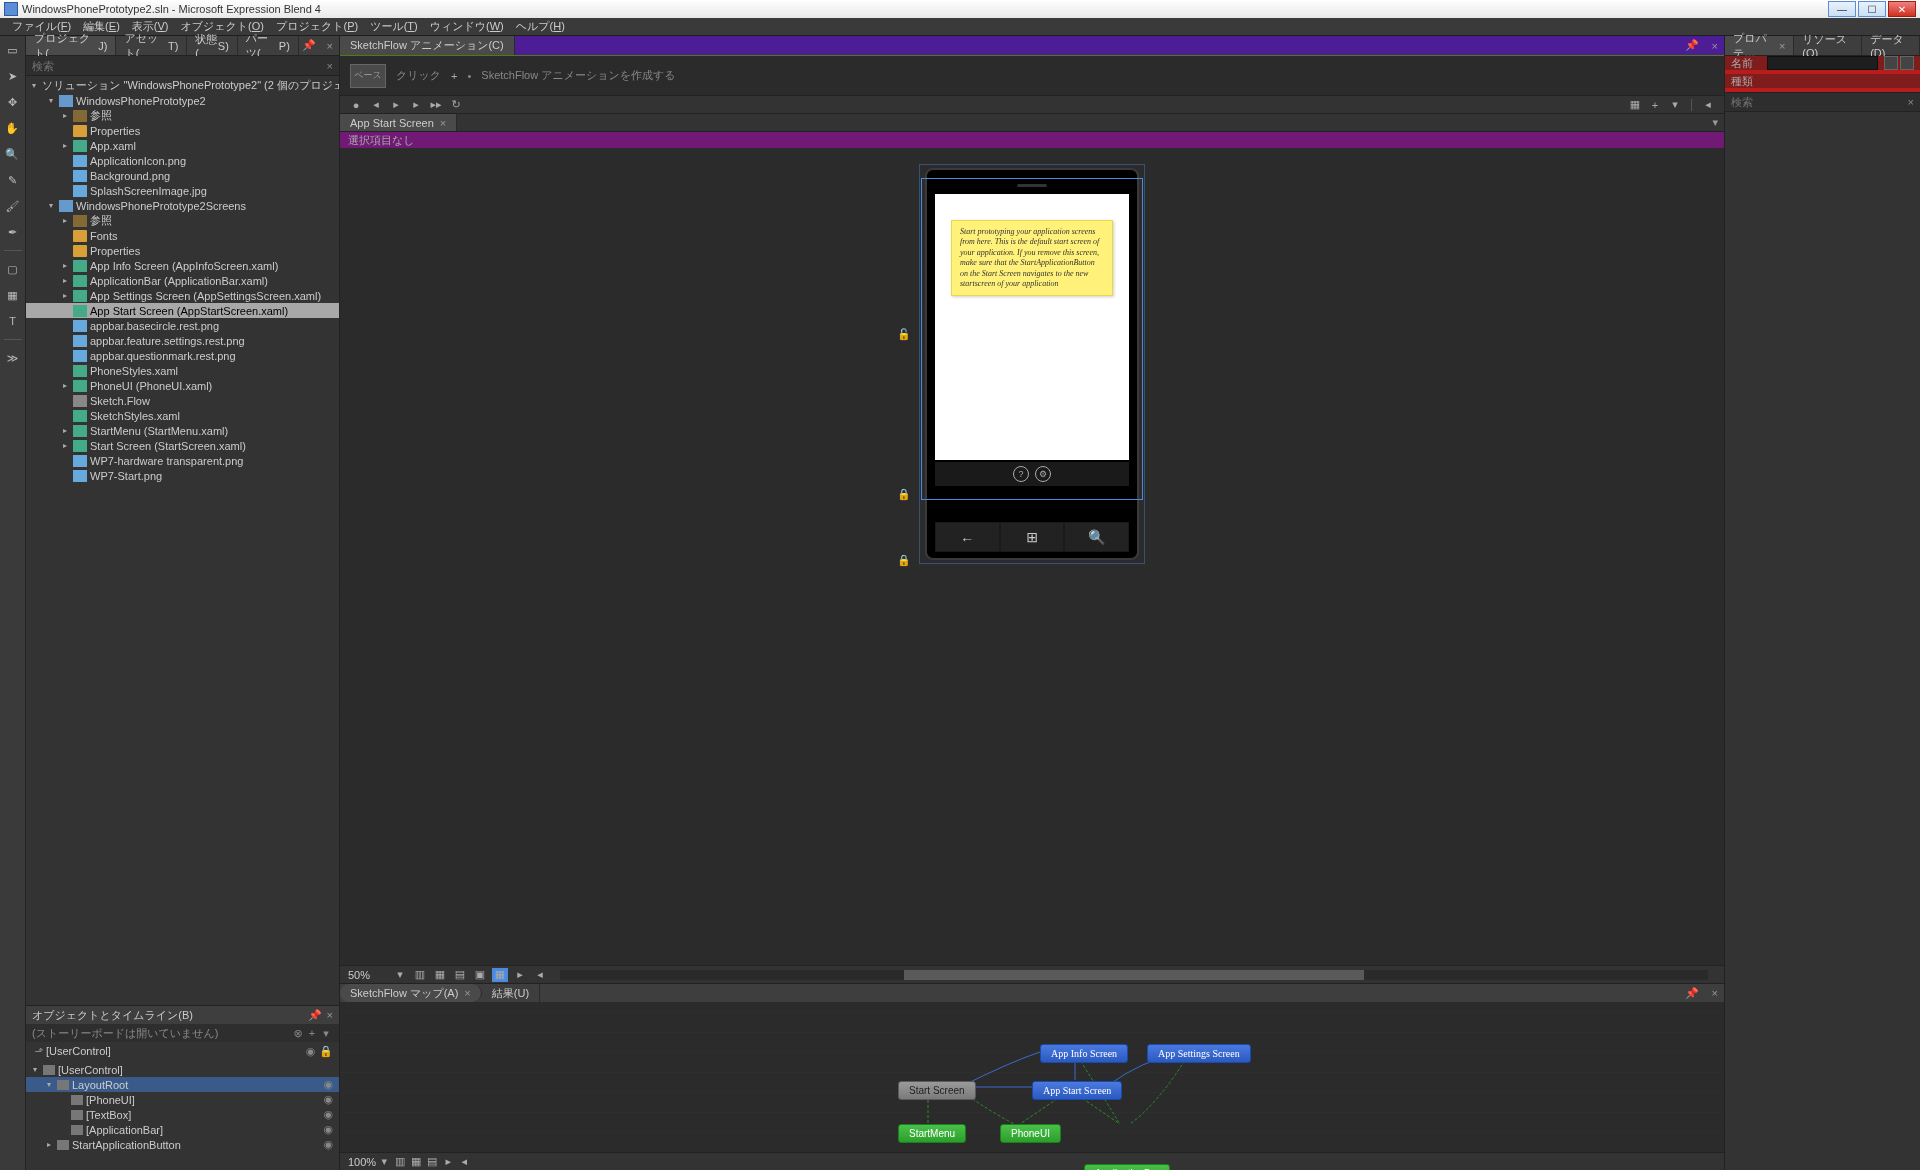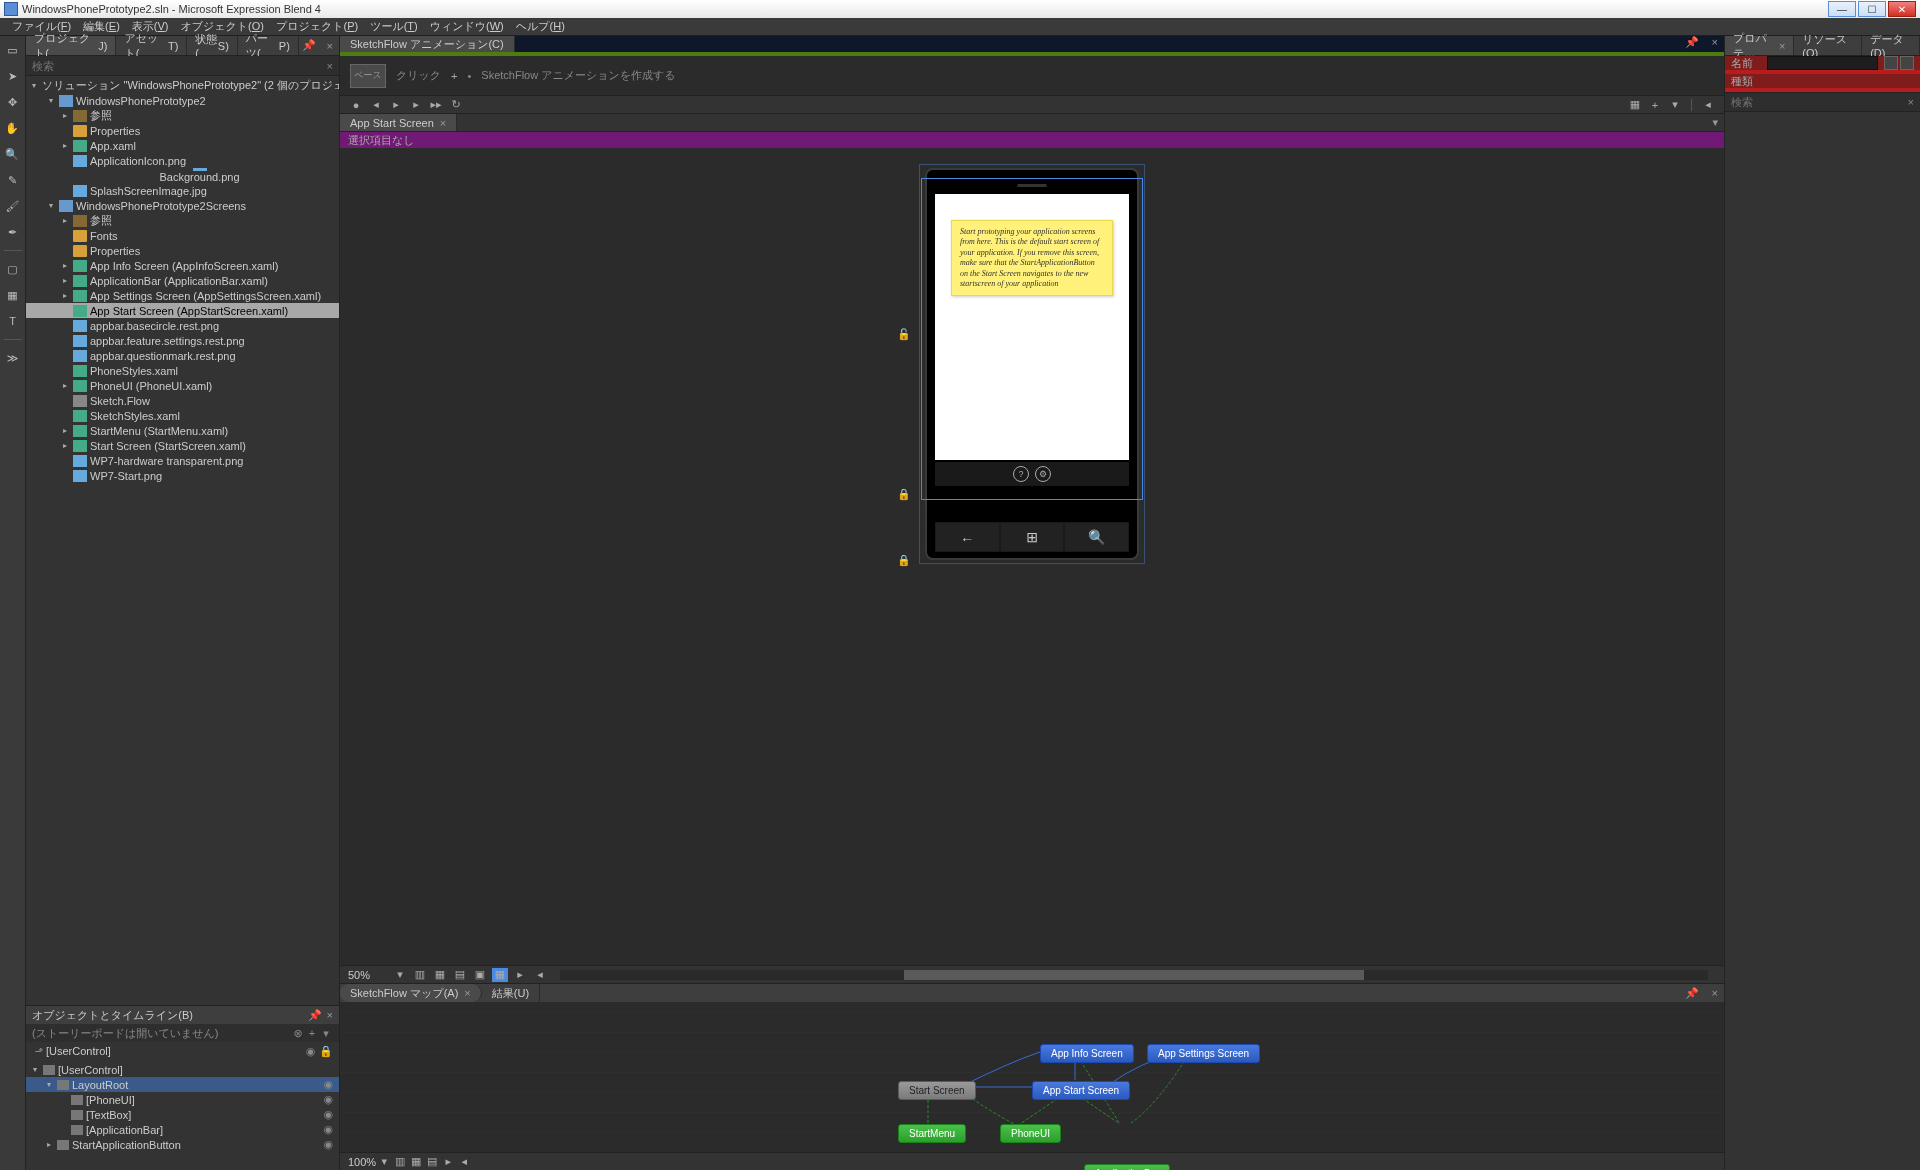--- a/index.html
+++ b/index.html
@@ -62,21 +62,21 @@
 .uc-spacer { flex: 1; }
 .obj-tree { padding: 2px 0; }
 .obj-row { display: flex; align-items: center; height: 15px; padding-left: 4px; cursor: pointer; }
 .obj-row.sel { background: #3a5a8a; }
 .obj-row .arrow { width: 10px; text-align: center; font-size: 8px; color: #aaa; }
 .obj-row .obico { width: 12px; height: 10px; margin: 0 3px; background: #777; }
 .obj-row .eye { margin-left: auto; margin-right: 6px; color: #888; }
 
 
 .centercol { flex: 1; display: flex; flex-direction: column; background: #2b2b2b; position: relative; }
-.center-tabs { height: 20px; background: #0f172a; display: flex; border-bottom: 4px solid #4d7c0f; }
+.center-tabs { height: 20px; background: #4c1d95; display: flex; align-items: center; border-bottom: 1px solid #4d7c0f; }
 .center-tab { padding: 0 10px; height: 100%; display: flex; align-items: center; border-right: 1px solid #2a2a2a; cursor: pointer; }
 .center-tab.active { background: #4a4a4a; }
 .center-tabs .ct-spacer { flex: 1; }
 
 .sketchflow-bar { height: 40px; display: flex; align-items: center; padding: 0 10px; gap: 10px; border-bottom: 1px solid #222; }
 .sf-base { width: 36px; height: 24px; background: #4a4a4a; border: 1px solid #666; display: flex; align-items: center; justify-content: center; font-size: 9px; color: #999; }
 .sf-text { color: #888; }
 .sf-plus { color: #aaa; }
 
 .toolbar-row { height: 18px; background: #333; display: flex; align-items: center; padding: 0 8px; border-bottom: 1px solid #222; gap: 4px; }
@@ -115,21 +115,21 @@
 .zoom-thumb { position: absolute; left: 30%; width: 40%; height: 100%; background: #5a5a5a; }
 
 
 .mapwrap { border-top: 1px solid #222; }
 .map-tabs { height: 18px; display: flex; align-items: center; background: #3e3e3e; }
 .map-tab { padding: 0 10px; height: 100%; display: flex; align-items: center; border-right: 1px solid #2a2a2a; cursor: pointer; }
 .map-tab.active { background: #4a4a4a; border-radius: 9px; }
 .map-tab .x { margin-left: 6px; color: #999; }
 .map-canvas { height: 150px; background: #2b2b2b; position: relative; background-image: repeating-linear-gradient(0deg,#2b2b2b,#2b2b2b 19px,#2e2e2e 19px,#2e2e2e 20px), repeating-linear-gradient(90deg,#2b2b2b,#2b2b2b 19px,#2e2e2e 19px,#2e2e2e 20px); }
 .map-node { position: absolute; padding: 3px 10px; border-radius: 3px; font-size: 10px; color: #fff; }
-.map-node.blue { background: linear-gradient(#4a7ae0,#2a5ac0); border: 1px solid #1a4ab0; }
+.map-node.blue { background: linear-gradient(#4a7ae0,#2a5ac0); border: 1px solid #1a4ab0; font-family: Liberation Serif, serif; }
 .map-node.green { background: linear-gradient(#4ac04a,#2aa02a); border: 1px solid #1a801a; }
 .map-node.gray { background: linear-gradient(#9a9a9a,#7a7a7a); border: 1px solid #5a5a5a; color: #222; }
 .map-footer { height: 18px; background: #333; display: flex; align-items: center; padding: 0 8px; border-top: 1px solid #222; }
 
 
 .rightcol { width: 196px; background: #333; border-left: 1px solid #222; display: flex; flex-direction: column; }
 .prop-row { height: 18px; display: flex; padding: 0 6px; background: #7f1d1d; border-bottom: 4px solid #b91c1c; }
 .prop-label { width: 36px; color: #aaa; }
 .prop-input { flex: 1; height: 14px; background: #1e1e1e; border: 1px solid #111; margin-right: 4px; }
 .prop-btn { width: 14px; height: 14px; background: #444; border: 1px solid #666; margin-left: 2px; cursor: pointer; }
@@ -215,21 +215,21 @@
         <div class="tree-row" style="padding-left: 34px;">
           <span class="arrow">▸</span>
           <span class="ico xaml"></span>
           <span>App.xaml</span>
         </div>
         <div class="tree-row" style="padding-left: 34px;">
           <span class="arrow"></span>
           <span class="ico img"></span>
           <span>ApplicationIcon.png</span>
         </div>
-        <div class="tree-row" style="padding-left: 34px; flex-direction: column;">
+        <div class="tree-row" style="padding-left: 34px;">
           <span class="arrow"></span>
           <span class="ico img"></span>
           <span>Background.png</span>
         </div>
         <div class="tree-row" style="padding-left: 34px;">
           <span class="arrow"></span>
           <span class="ico img"></span>
           <span>SplashScreenImage.jpg</span>
         </div>
         <div class="tree-row" style="padding-left: 20px;">

